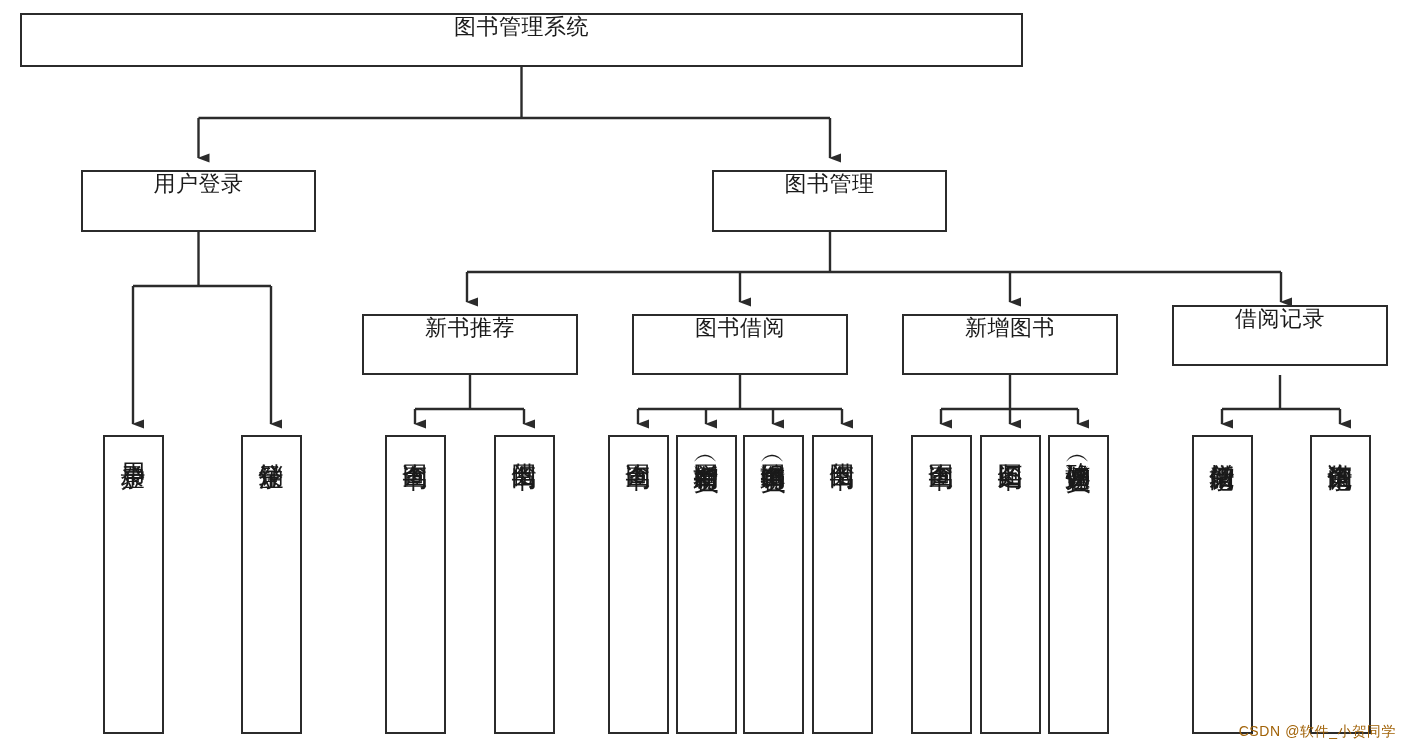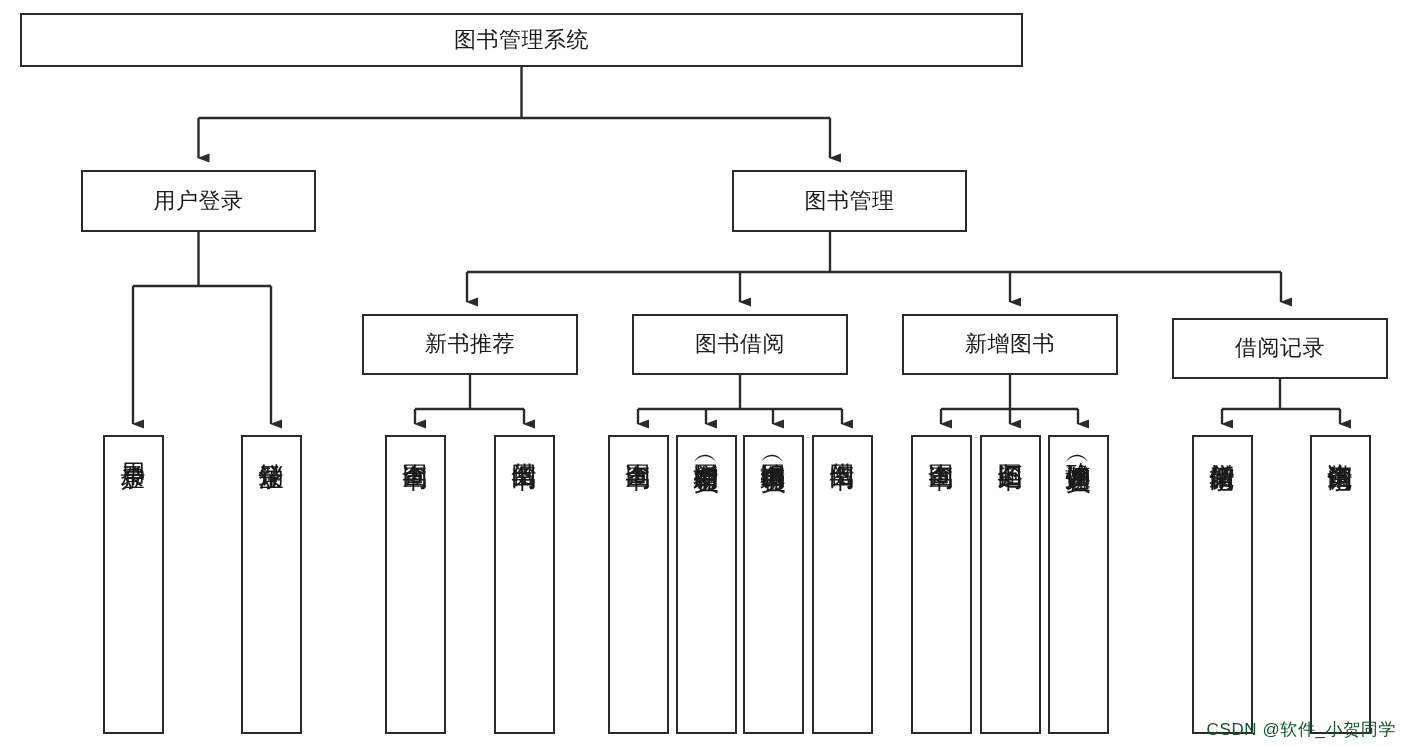--- a/index.html
+++ b/index.html
@@ -24,21 +24,20 @@
     width: 1405px;
     height: 747px;
     pointer-events: none;
   }
   .node {
     position: absolute;
     box-sizing: border-box;
     background: #ffffff;
     border: 2px solid #2b2b2b;
     display: flex;
-    align-items: center;
     justify-content: center;
     color: #1a1a1a;
   }
   .node .lbl {
     display: block;
     text-align: center;
     line-height: 1.12;
     letter-spacing: 0.5px;
   }
   .node.horiz .lbl {
@@ -54,22 +53,22 @@
     text-orientation: upright;
     font-size: 25px;
     line-height: 1.04;
     letter-spacing: 1px;
     white-space: nowrap;
   }
   #watermark {
     position: absolute;
     right: 9px;
     bottom: 6px;
-    font-size: 17px;
-    color: #14532d;
+    font-size: 14px;
+    color: #a16207;
     letter-spacing: 0.6px;
     white-space: nowrap;
   }
 </style>
 </head>
 <body>
 
 <div id="canvas">
 
   <svg id="edges" viewBox="0 0 1405 747" xmlns="http://www.w3.org/2000/svg">
@@ -126,37 +125,37 @@
   </svg>
 
   <div class="node horiz" style="left:20px; top:13px; width:1003px; height:54px;">
     <span class="lbl">图书管理系统</span>
   </div>
 
   <div class="node horiz" style="left:81px; top:170px; width:235px; height:62px;">
     <span class="lbl">用户登录</span>
   </div>
 
-  <div class="node horiz" style="left:712px; top:170px; width:235px; height:62px;margin-left:20px;">
+  <div class="node horiz" style="left:712px; top:170px; width:235px; height:62px;">
     <span class="lbl">图书管理</span>
   </div>
 
   <div class="node horiz" style="left:632px; top:314px; width:216px; height:61px;">
     <span class="lbl">图书借阅</span>
   </div>
 
   <div class="node horiz" style="left:362px; top:314px; width:216px; height:61px;">
     <span class="lbl">新书推荐</span>
   </div>
 
   <div class="node horiz" style="left:902px; top:314px; width:216px; height:61px;">
     <span class="lbl">新增图书</span>
   </div>
 
-  <div class="node horiz" style="left:1172px; top:318px; width:216px; height:61px;">
+  <div class="node horiz" style="left:1172px; top:305px; width:216px; height:61px;">
     <span class="lbl">借阅记录</span>
   </div>
 
   <div class="node vert" style="left:103px; top:435px; width:61px; height:299px;">
     <span class="lbl">用户登录</span>
   </div>
 
   <div class="node vert" style="left:241px; top:435px; width:61px; height:299px;">
     <span class="lbl">注销登录</span>
   </div>

